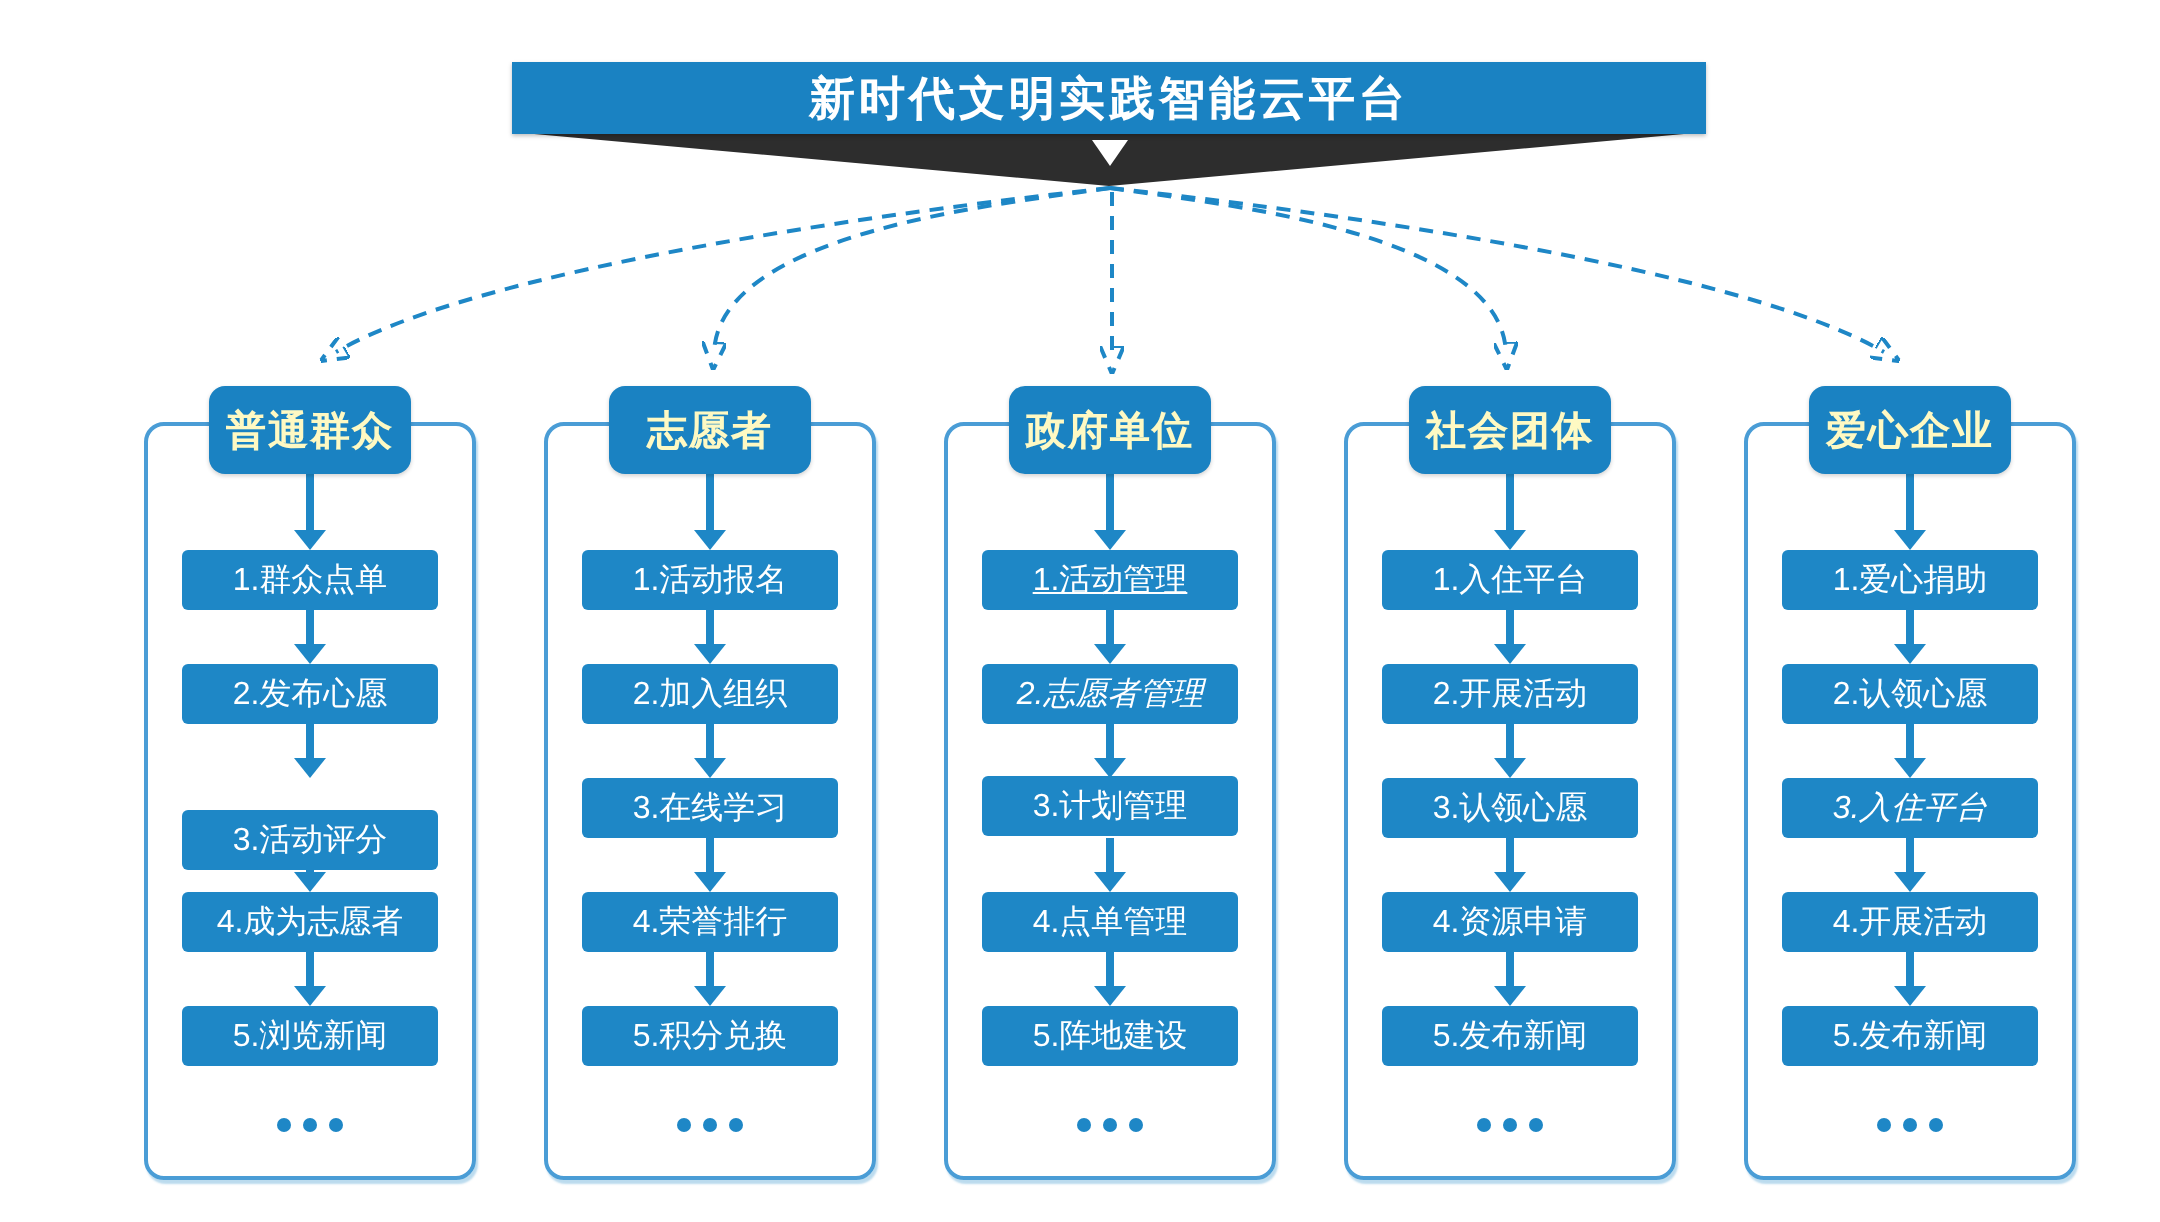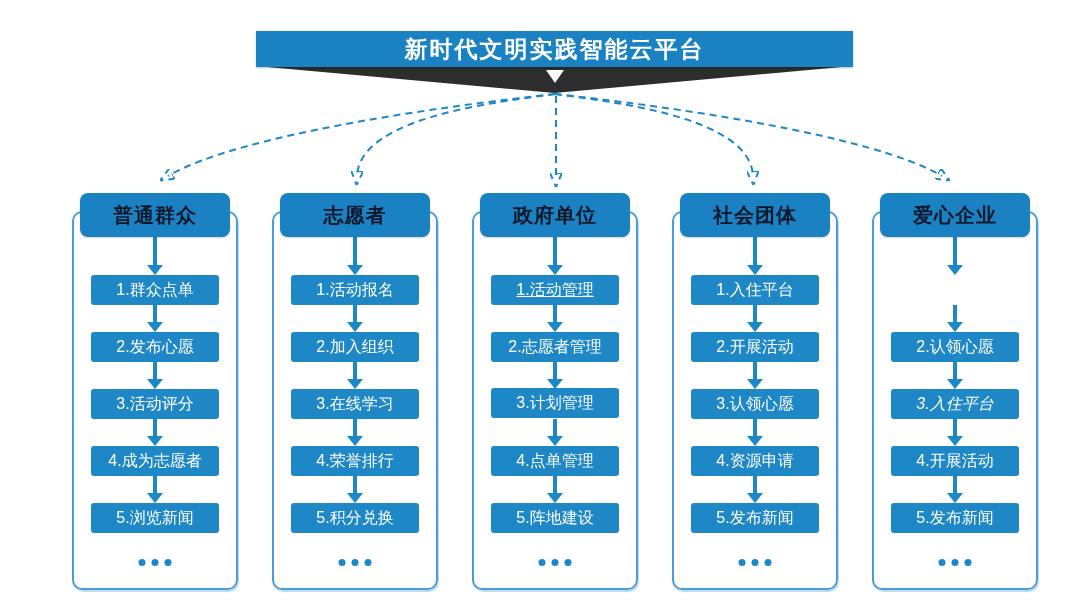--- a/index.html
+++ b/index.html
@@ -41,22 +41,22 @@
   
   .columns{position:absolute;left:72px;top:193px;display:flex;gap:34px;z-index:2;}
   .col-wrap{position:relative;width:166px;height:397px;}
   .panel{
     position:absolute;left:0;top:18px;width:166px;height:379px;
     border:2px solid var(--border);border-radius:10px;background:transparent;
     box-shadow:1px 2px 1px rgba(30,135,198,.30);
   }
   .col-header{
     position:absolute;top:0;left:50%;transform:translateX(-50%);
-    width:150px;height:44px;border-radius:8px;
-    background:var(--primary-deep);color:#0f172a;
+    width:101px;height:44px;border-radius:8px;
+    background:var(--primary-deep);color:#fef9c3;
     display:flex;align-items:center;justify-content:center;
     font-size:20px;font-weight:bold;letter-spacing:1px;z-index:2;
     box-shadow:0 1px 2px rgba(0,0,0,.18);
   }
   .step{
     position:absolute;left:50%;transform:translateX(-50%);
     width:128px;height:30px;border-radius:3px;
     background:var(--primary);color:#fff;
     display:flex;align-items:center;justify-content:center;
     font-size:16px;white-space:nowrap;z-index:2;
@@ -112,21 +112,21 @@
         <div class="step" style="top: 82px;">1.群众点单</div>
         <div class="varrow" style="top: 112px; height: 27px;">
           <span class="shaft"></span>
           <span class="head"></span>
         </div>
         <div class="step" style="top: 139px;">2.发布心愿</div>
         <div class="varrow" style="top: 169px; height: 27px;">
           <span class="shaft"></span>
           <span class="head"></span>
         </div>
-        <div class="step" style="top: 196px;">3.活动评分</div>
+        <div class="step" style="top: 212px;">3.活动评分</div>
         <div class="varrow" style="top: 226px; height: 27px;">
           <span class="shaft"></span>
           <span class="head"></span>
         </div>
         <div class="step" style="top: 253px;">4.成为志愿者</div>
         <div class="varrow" style="top: 283px; height: 27px;">
           <span class="shaft"></span>
           <span class="head"></span>
         </div>
         <div class="step" style="top: 310px;">5.浏览新闻</div>
@@ -175,21 +175,21 @@
       <div class="col-header">政府单位</div>
     <div class="varrow" style="top: 44px; height: 38px;">
           <span class="shaft"></span>
           <span class="head"></span>
         </div>
         <div class="step" style="top: 82px; text-decoration: underline;">1.活动管理</div>
         <div class="varrow" style="top: 112px; height: 27px;">
           <span class="shaft"></span>
           <span class="head"></span>
         </div>
-        <div class="step" style="top: 139px;">2.志愿者管理</div>
+        <div class="step" style="top: 139px; font-style: italic;">2.志愿者管理</div>
         <div class="varrow" style="top: 169px; height: 27px;">
           <span class="shaft"></span>
           <span class="head"></span>
         </div>
         <div class="step" style="top: 195px;">3.计划管理</div>
         <div class="varrow" style="top: 226px; height: 27px;">
           <span class="shaft"></span>
           <span class="head"></span>
         </div>
         <div class="step" style="top: 253px;">4.点单管理</div>
@@ -238,20 +238,21 @@
           <span></span>
         </div>
       </div>
       <div class="col-wrap">
       <div class="panel"></div>
       <div class="col-header">爱心企业</div>
     <div class="varrow" style="top: 44px; height: 38px;">
           <span class="shaft"></span>
           <span class="head"></span>
         </div>
+        <div class="step" style="top: 82px;">1.爱心捐助</div>
         <div class="varrow" style="top: 112px; height: 27px;">
           <span class="shaft"></span>
           <span class="head"></span>
         </div>
         <div class="step" style="top: 139px;">2.认领心愿</div>
         <div class="varrow" style="top: 169px; height: 27px;">
           <span class="shaft"></span>
           <span class="head"></span>
         </div>
         <div class="step" style="top: 196px; font-style: italic;">3.入住平台</div>

